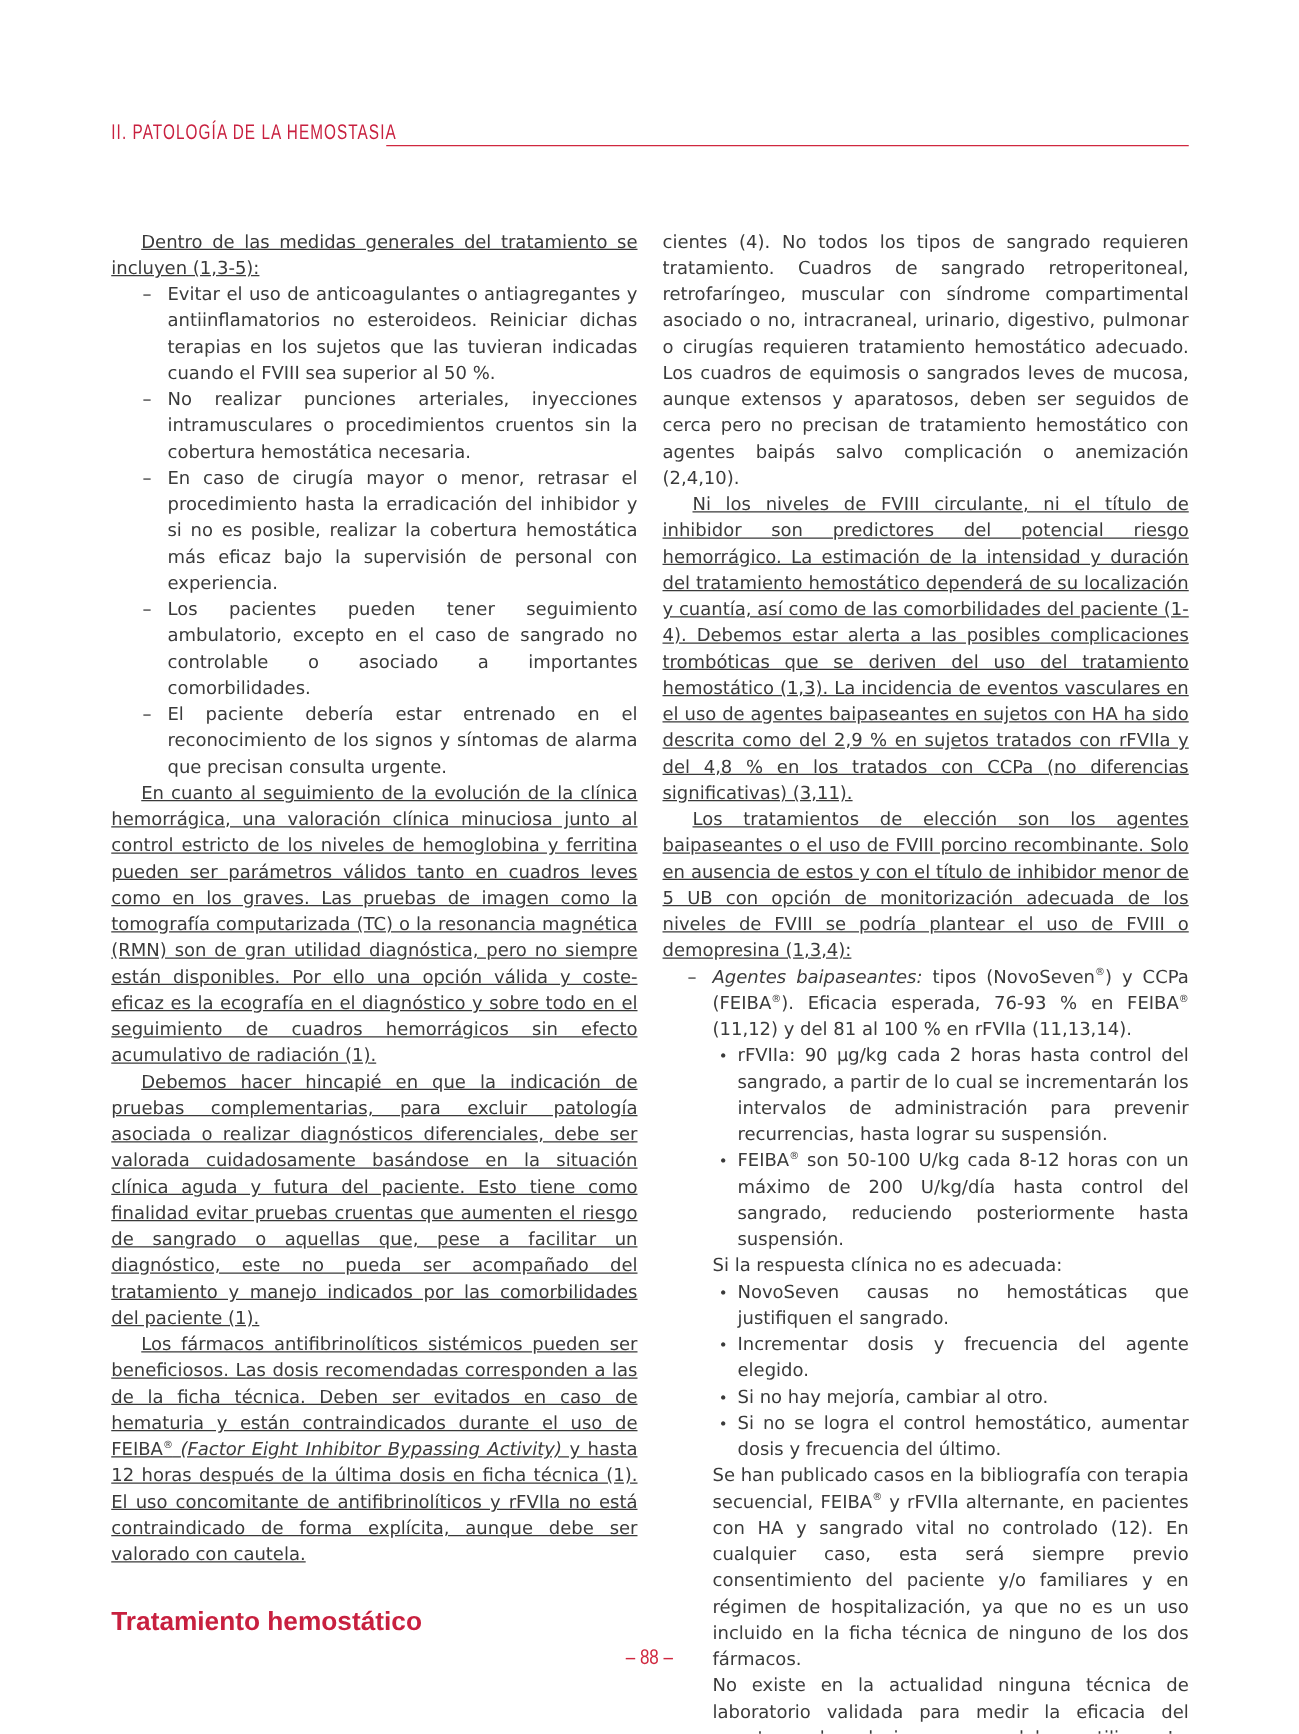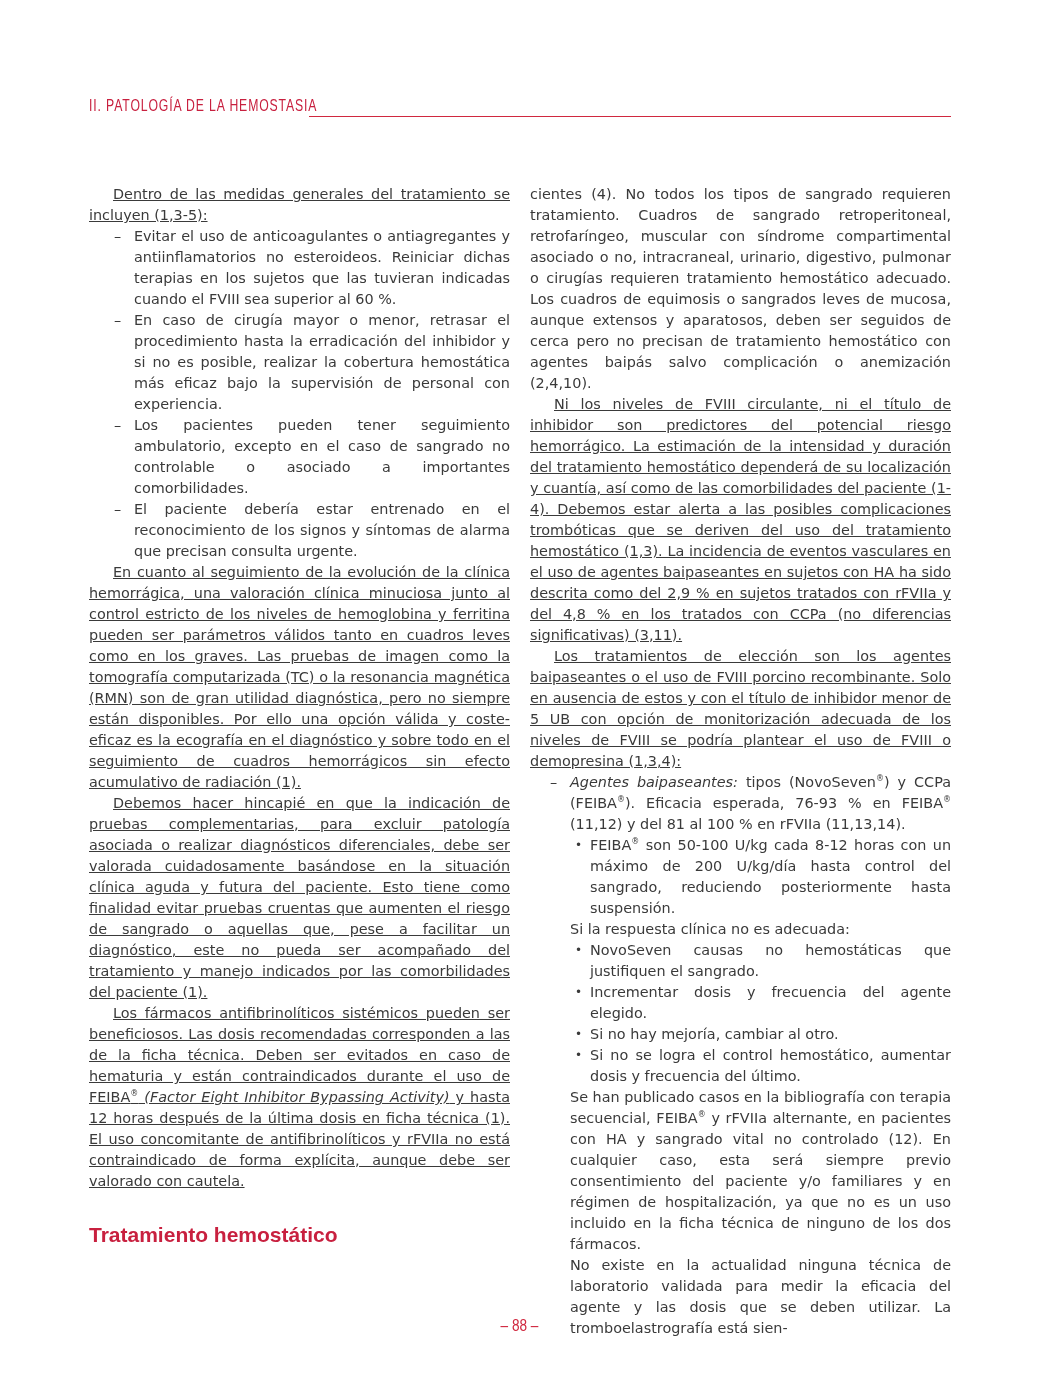--- a/index.html
+++ b/index.html
@@ -34,39 +34,41 @@
 <body>
 
 <div class="running-head">
   <span class="title">II. PATOLOGÍA DE LA HEMOSTASIA</span>
   <span class="rule"></span>
 </div>
 
 <div class="col left">
   <p class="indent">Dentro de las medidas generales del tratamiento se incluyen (1,3-5):</p>
   <ul class="dash">
-    <li>Evitar el uso de anticoagulantes o antiagregantes y antiinflamatorios no esteroideos. Reiniciar dichas terapias en los sujetos que las tuvieran indicadas cuando el FVIII sea superior al 60 %.</li>
+    <li>Evitar el uso de anticoagulantes o antiagregantes y antiinflamatorios no esteroideos. Reiniciar dichas terapias en los sujetos que las tuvieran indicadas cuando el FVIII sea superior al 50 %.</li>
+    <li>No realizar punciones arteriales, inyecciones intramusculares o procedimientos cruentos sin la cobertura hemostática necesaria.</li>
     <li>En caso de cirugía mayor o menor, retrasar el procedimiento hasta la erradicación del inhibidor y si no es posible, realizar la cobertura hemostática más eficaz bajo la supervisión de personal con experiencia.</li>
     <li>Los pacientes pueden tener seguimiento ambulatorio, excepto en el caso de sangrado no controlable o asociado a importantes comorbilidades.</li>
     <li>El paciente debería estar entrenado en el reconocimiento de los signos y síntomas de alarma que precisan consulta urgente.</li>
   </ul>
   <p class="indent">En cuanto al seguimiento de la evolución de la clínica hemorrágica, una valoración clínica minuciosa junto al control estricto de los niveles de hemoglobina y ferritina pueden ser parámetros válidos tanto en cuadros leves como en los graves. Las pruebas de imagen como la tomografía computarizada (TC) o la resonancia magnética (RMN) son de gran utilidad diagnóstica, pero no siempre están disponibles. Por ello una opción válida y coste-eficaz es la ecografía en el diagnóstico y sobre todo en el seguimiento de cuadros hemorrágicos sin efecto acumulativo de radiación (1).</p>
   <p class="indent">Debemos hacer hincapié en que la indicación de pruebas complementarias, para excluir patología asociada o realizar diagnósticos diferenciales, debe ser valorada cuidadosamente basándose en la situación clínica aguda y futura del paciente. Esto tiene como finalidad evitar pruebas cruentas que aumenten el riesgo de sangrado o aquellas que, pese a facilitar un diagnóstico, este no pueda ser acompañado del tratamiento y manejo indicados por las comorbilidades del paciente (1).</p>
   <p class="indent"><span>Los fármacos antifibrinolíticos sistémicos pueden ser beneficiosos. Las dosis recomendadas corresponden a las de la ficha técnica. Deben ser evitados en caso de hematuria y están contraindicados durante el uso de FEIBA</span><sup>®</sup><em> (Factor Eight Inhibitor Bypassing Activity)</em><span> y hasta 12 horas después de la última dosis en ficha técnica (1). El uso concomitante de antifibrinolíticos y rFVIIa no está contraindicado de forma explícita, aunque debe ser valorado con cautela.</span></p>
   <h2 class="section-heading">Tratamiento hemostático</h2>
 
 </div>
 
 <div class="col right">
   <p>cientes (4). No todos los tipos de sangrado requieren tratamiento. Cuadros de sangrado retroperitoneal, retrofaríngeo, muscular con síndrome compartimental asociado o no, intracraneal, urinario, digestivo, pulmonar o cirugías requieren tratamiento hemostático adecuado. Los cuadros de equimosis o sangrados leves de mucosa, aunque extensos y aparatosos, deben ser seguidos de cerca pero no precisan de tratamiento hemostático con agentes baipás salvo complicación o anemización (2,4,10).</p>
   <p class="indent">Ni los niveles de FVIII circulante, ni el título de inhibidor son predictores del potencial riesgo hemorrágico. La estimación de la intensidad y duración del tratamiento hemostático dependerá de su localización y cuantía, así como de las comorbilidades del paciente (1-4). Debemos estar alerta a las posibles complicaciones trombóticas que se deriven del uso del tratamiento hemostático (1,3). La incidencia de eventos vasculares en el uso de agentes baipaseantes en sujetos con HA ha sido descrita como del 2,9 % en sujetos tratados con rFVIIa y del 4,8 % en los tratados con CCPa (no diferencias significativas) (3,11).</p>
   <p class="indent">Los tratamientos de elección son los agentes baipaseantes o el uso de FVIII porcino recombinante. Solo en ausencia de estos y con el título de inhibidor menor de 5 UB con opción de monitorización adecuada de los niveles de FVIII se podría plantear el uso de FVIII o demopresina (1,3,4):</p>
   <ul class="dash" style="padding-left:40px">
     <li><em>Agentes baipaseantes:</em><span> tipos (NovoSeven</span><sup>®</sup><span>) y CCPa (FEIBA</span><sup>®</sup><span>). Eficacia esperada, 76-93 % en FEIBA</span><sup>®</sup><span> (11,12) y del 81 al 100 % en rFVIIa (11,13,14).</span>
       <ul class="bullet">
+        <li><span>rFVIIa: 90 µg/kg cada 2 horas hasta control del sangrado, a partir de lo cual se incrementarán los intervalos de administración para prevenir recurrencias, hasta lograr su suspensión.</span></li>
         <li><span>FEIBA</span><sup>®</sup><span> son 50-100 U/kg cada 8-12 horas con un máximo de 200 U/kg/día hasta control del sangrado, reduciendo posteriormente hasta suspensión.</span></li>
       </ul>
       <p>Si la respuesta clínica no es adecuada:</p>
       <ul class="bullet">
         <li>NovoSeven causas no hemostáticas que justifiquen el sangrado.</li>
         <li>Incrementar dosis y frecuencia del agente elegido.</li>
         <li>Si no hay mejoría, cambiar al otro.</li>
         <li>Si no se logra el control hemostático, aumentar dosis y frecuencia del último.</li>
       </ul>
       <p><span>Se han publicado casos en la bibliografía con terapia secuencial, FEIBA</span><sup>®</sup><span> y rFVIIa alternante, en pacientes con HA y sangrado vital no controlado (12). En cualquier caso, esta será siempre previo consentimiento del paciente y/o familiares y en régimen de hospitalización, ya que no es un uso incluido en la ficha técnica de ninguno de los dos fármacos.</span></p>

